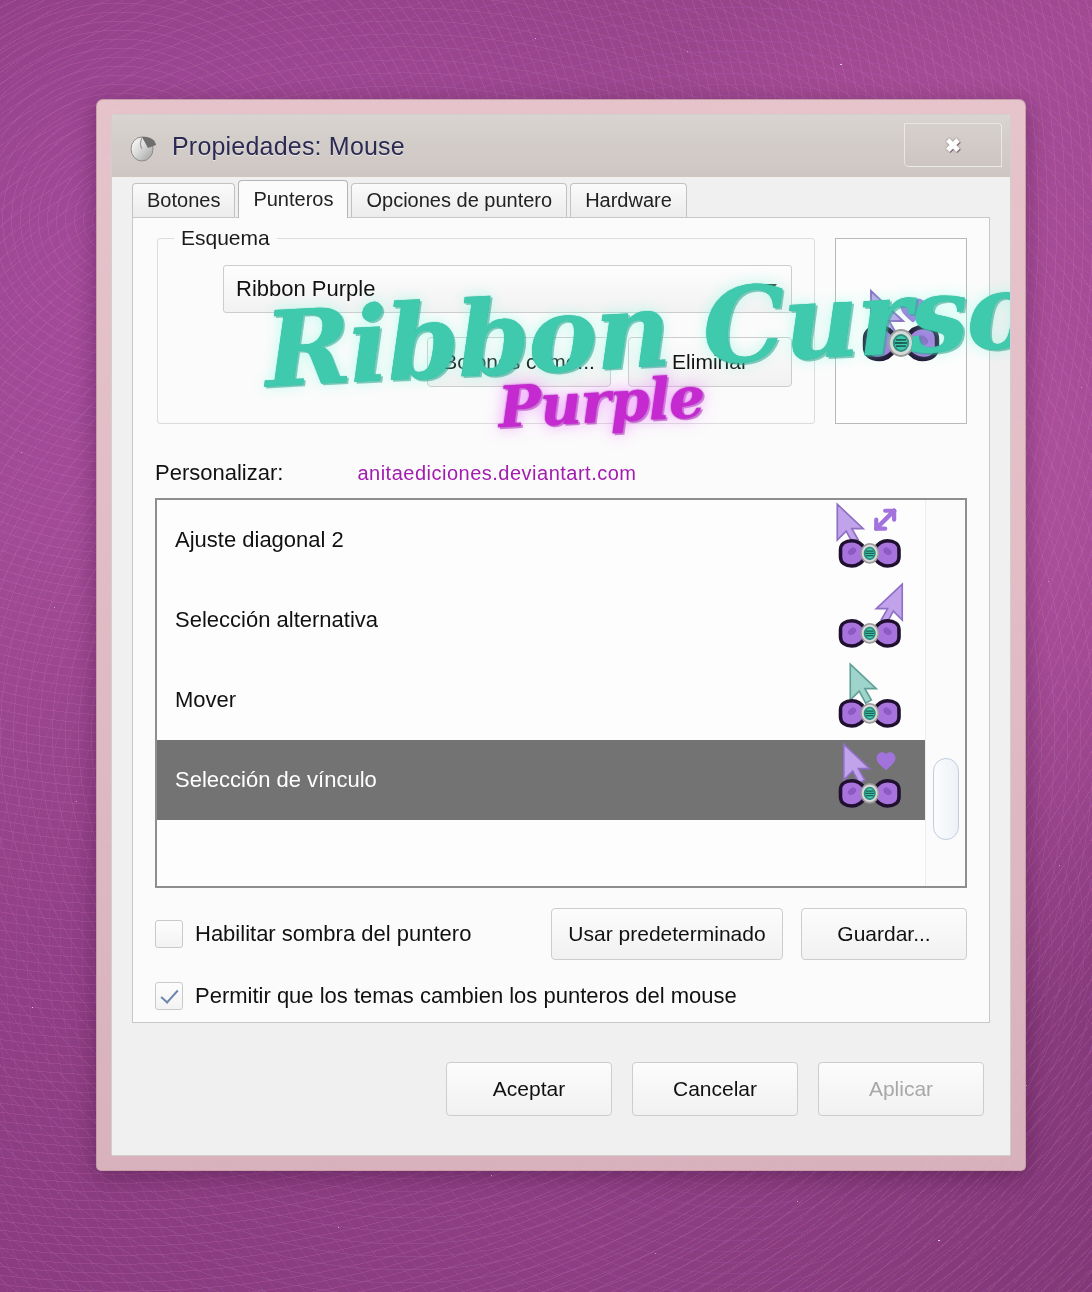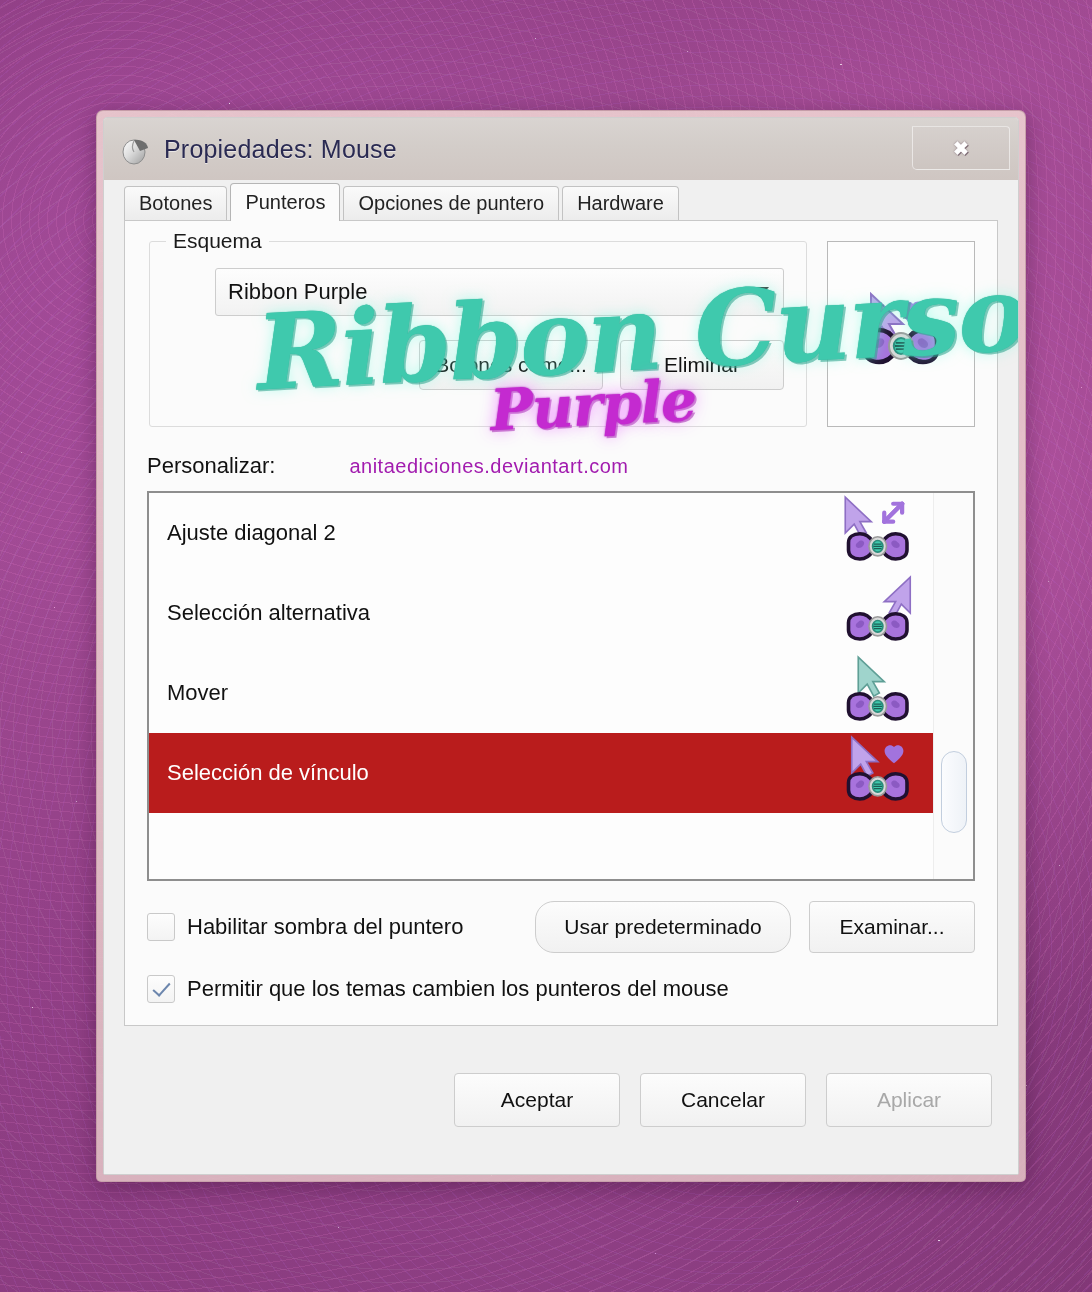--- a/index.html
+++ b/index.html
@@ -54,26 +54,26 @@
     opacity: .30;
     background-image:
       repeating-radial-gradient(circle at 11% 17%, rgba(255,140,220,.45) 0 1px, transparent 1px 9px),
       repeating-radial-gradient(circle at 67% 73%, rgba(200,120,255,.35) 0 1px, transparent 1px 11px),
       repeating-radial-gradient(circle at 37% 57%, rgba(255,255,255,.22) 0 1px, transparent 1px 13px);
   }
 
   
   #window {
     position: absolute;
-    left: 96px; top: 110px;
+    left: 96px; top: 99px;
     width: 930px; height: 1072px;
     background: linear-gradient(180deg, rgba(236,206,208,.92), rgba(224,190,195,.90));
     border: 1px solid rgba(190,150,160,.75);
     border-radius: 7px 7px 5px 5px;
-    padding: 6px;
+    padding: 14px;
     box-shadow: 0 5px 22px rgba(50,10,45,.38);
   }
   #window-inner {
     width: 100%; height: 100%;
     background: #f0f0f0;
     border: 1px solid #cfcfcf;
     border-radius: 4px 4px 2px 2px;
     display: flex; flex-direction: column;
     overflow: hidden;
     position: relative;
@@ -202,21 +202,21 @@
     border: 1px solid #b9b9b9;
     background: #fdfdfd;
     display: flex; align-items: center; justify-content: center;
     margin-top: 0;
     height: 186px;
   }
 
   
   #customize-row {
     display: flex; align-items: baseline;
-    margin-top: 26px;
+    margin-top: 36px;
   }
   #customize-label { font-size: 22px; color: #111; }
   #watermark-url {
     font-family: Liberation Sans, sans-serif;
     font-size: 20px; color: #a21caf;
     margin-left: 74px;
     letter-spacing: .5px;
   }
 
   
@@ -231,21 +231,21 @@
   }
   #list-rows { flex: 1; }
   .list-row {
     height: 80px;
     display: flex; align-items: center;
     padding: 0 6px 0 18px;
     font-size: 22px; color: #111;
     cursor: pointer;
     position: relative;
   }
-  .list-row.selected { background: #b91c1c; color: #fff; }
+  .list-row.selected { background: #737373; color: #fff; }
   .row-label { flex: 1; }
   .row-cursor { width: 92px; height: 78px; flex: none; position: relative; }
   #list-scrollbar {
     width: 40px; flex: none;
     background: #fbfbfb;
     border-left: 1px solid #ededed;
     position: relative;
   }
   #list-thumb {
     position: absolute;
@@ -271,21 +271,21 @@
   .chk.checked::after {
     content: "";
     position: absolute;
     left: 9px; top: 3px;
     width: 7px; height: 15px;
     border: solid #6c86ad;
     border-width: 0 2.5px 2.5px 0;
     transform: rotate(42deg);
   }
   .opt-label { font-size: 22px; color: #111; text-align: right; }
-  #btn-default { width: 256px; height: 52px; margin-left: auto; border-radius: 19px; }
+  #btn-default { width: 232px; height: 52px; margin-left: auto; }
   #btn-browse  { width: 166px; height: 52px; margin-left: 18px; }
   #opt-row2 { display: flex; align-items: center; margin-top: 22px; }
 
   
   #footer {
     flex: 1;
     display: flex; align-items: center; justify-content: flex-end;
     gap: 20px;
     padding: 0 26px;
     background: #f0f0f0;
@@ -502,21 +502,21 @@
           <div id="list-scrollbar">
             <div id="list-thumb"></div>
           </div>
         </div>
 
         <div id="options-area">
           <div id="opt-row1">
             <div class="chk"></div>
             <div class="opt-label">Habilitar sombra del puntero</div>
             <div class="btn" id="btn-default">Usar predeterminado</div>
-            <div class="btn" id="btn-browse">Examinar...</div>
+            <div class="btn" id="btn-browse">Guardar...</div>
           </div>
           <div id="opt-row2">
             <div class="chk checked"></div>
             <div class="opt-label">Permitir que los temas cambien los punteros del mouse</div>
           </div>
         </div>
 
       </div>
 
       <div id="footer">

